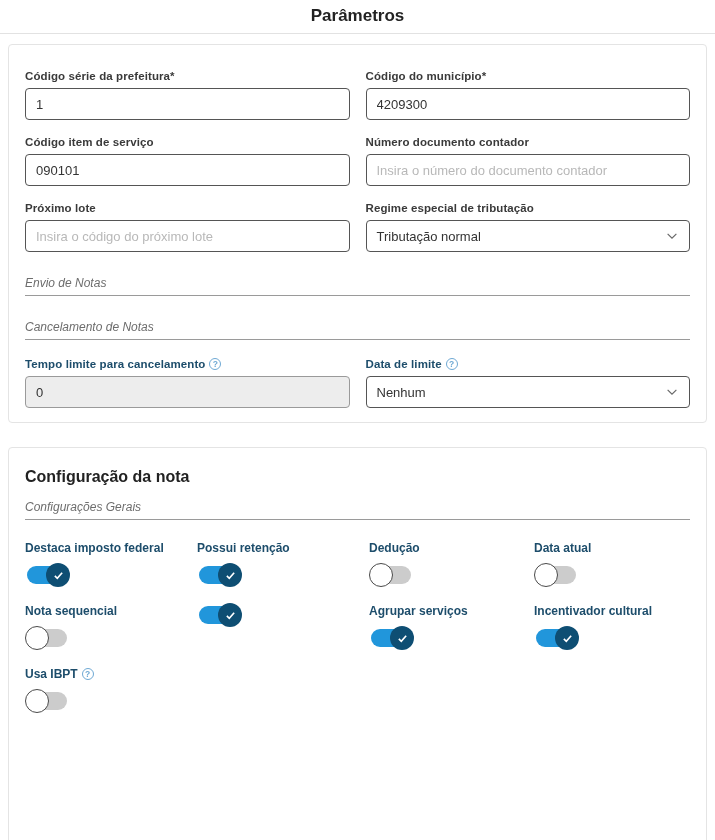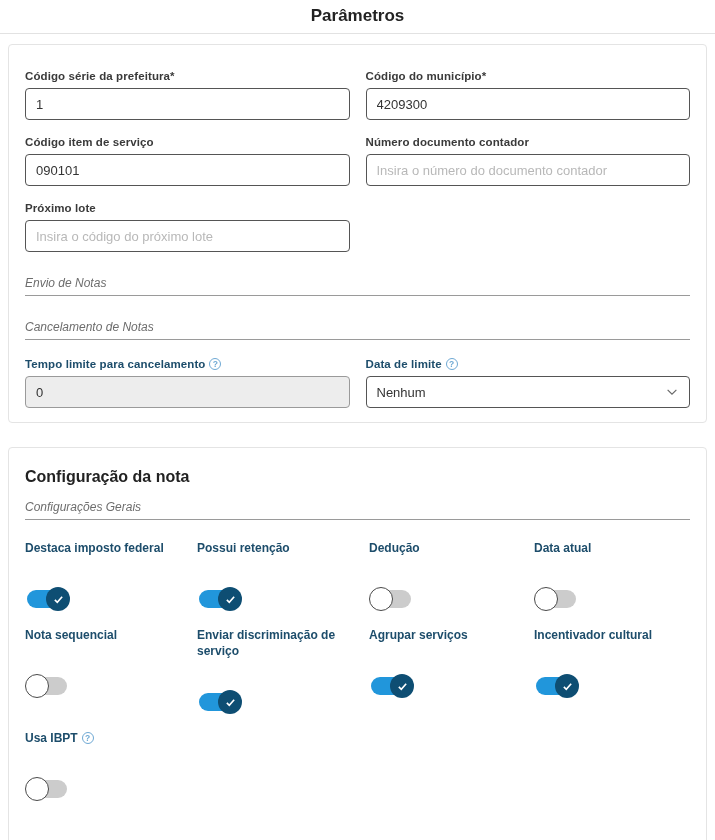--- a/index.html
+++ b/index.html
@@ -49,21 +49,21 @@
     color:#6fa9d4; font-size:8.5px; font-weight:700; margin-left:4px;
     vertical-align:1px; cursor:pointer;
   }
 
   .conf-title { font-size:16px; font-weight:700; color:#222; margin-bottom:14px; }
 
   .toggle-grid {
     display:grid; grid-template-columns:172px 172px 165px 1fr;
     row-gap:16px; margin-top:20px;
   }
-  .toggle-cell { display:flex; flex-direction:column; align-items:flex-start;gap:24px; }
+  .toggle-cell { display:flex; flex-direction:column; align-items:flex-start; }
   .toggle-label {
     font-size:12px; font-weight:700; color:#1d4d6b; line-height:16px;
     margin-bottom:7px; padding-right:14px;
   }
 
   .toggle { position:relative; width:46px; height:24px; cursor:pointer; flex:0 0 auto; }
   .toggle .track {
     position:absolute; left:2px; top:3px; width:40px; height:18px;
     border-radius:9px; background:#cccccc;
   }
@@ -100,20 +100,29 @@
     </div>
     <div class="field">
       <label>Número documento contador</label>
       <input type="text" placeholder="Insira o número do documento contador" style="">
     </div>
 
     <div class="field">
       <label>Próximo lote</label>
       <input type="text" placeholder="Insira o código do próximo lote" style="">
     </div>
+    <div class="field">
+      <label>Regime especial de tributação</label>
+      <div class="select">
+        <span>Tributação normal</span>
+        <svg class="chev" viewBox="0 0 16 16">
+          <path d="M3 5.5l5 5 5-5" fill="none" stroke="#666" stroke-width="1.3"></path>
+        </svg>
+      </div>
+    </div>
   </div>
 
   <div class="subsection">
     <div class="sub-title">Envio de Notas</div>
   </div>
 
 
   <div class="subsection">
     <div class="sub-title">Cancelamento de Notas</div>
   </div>
@@ -192,21 +201,20 @@
       <div class="toggle-label">Nota sequencial</div>
       <div class="toggle">
         <span class="track"></span>
         <span class="knob">
           
         </span>
       </div>
     </div>
 
     <div class="toggle-cell">
-      <div class="toggle-label">Enviar discriminação de serviço</div>
       <div class="toggle on">
         <span class="track"></span>
         <span class="knob">
           <svg class="check" viewBox="0 0 16 16">
               <path d="M3.5 8.5l3 3 6-7" stroke="#fff" stroke-width="2" fill="none"></path>
             </svg>
         </span>
       </div>
     </div>
 

